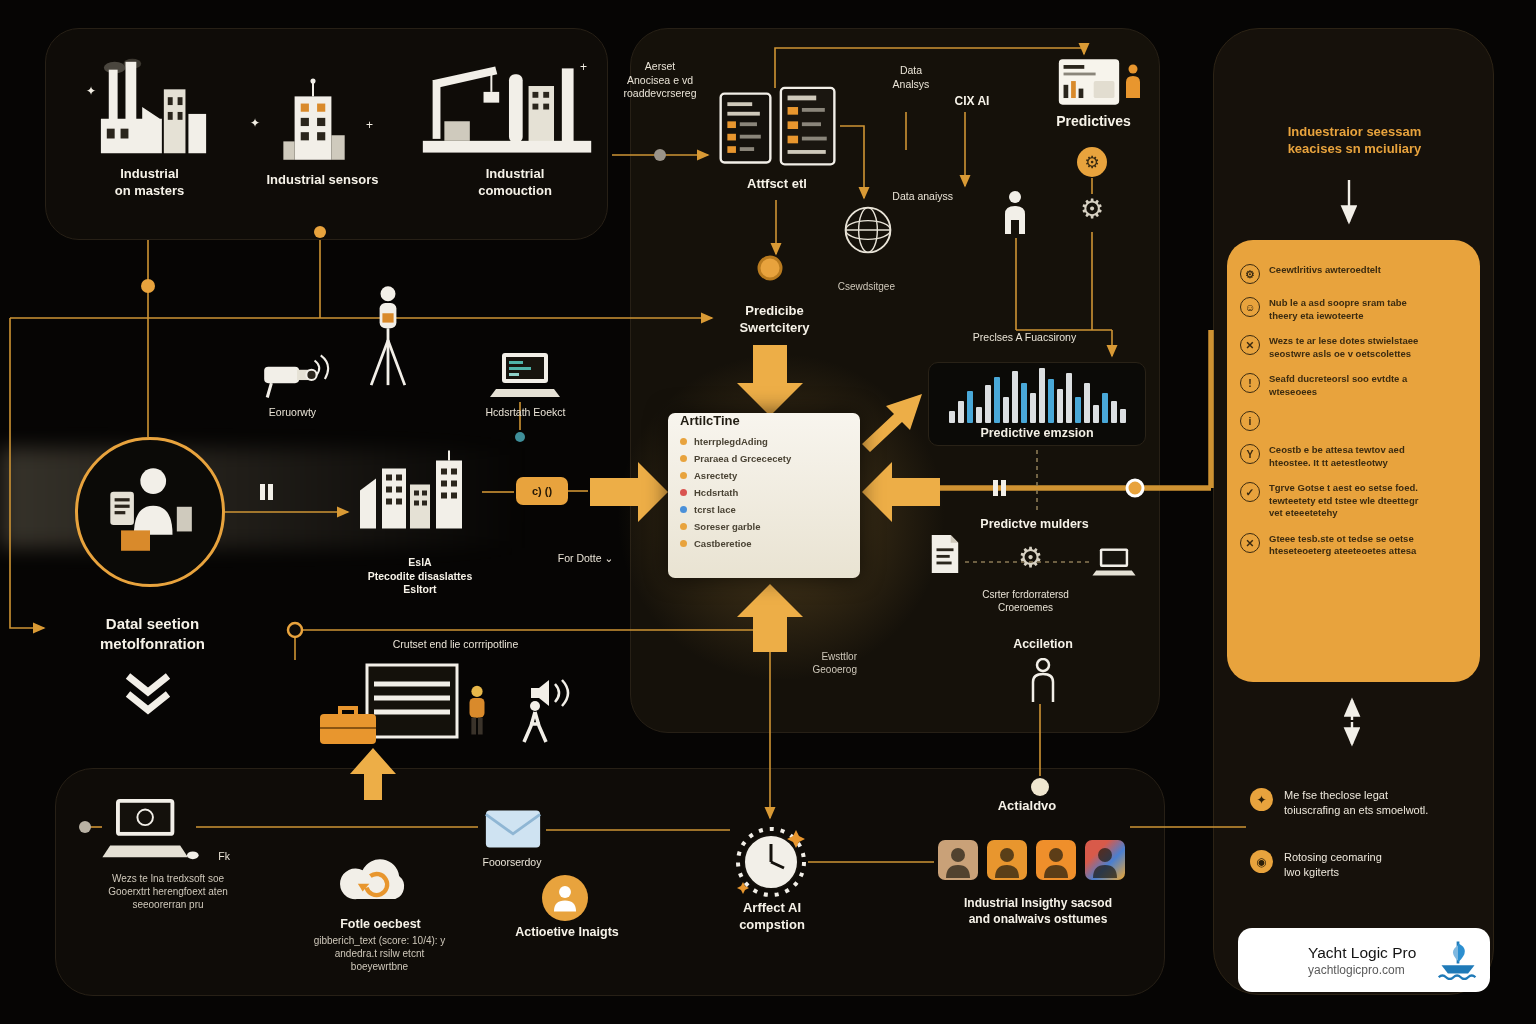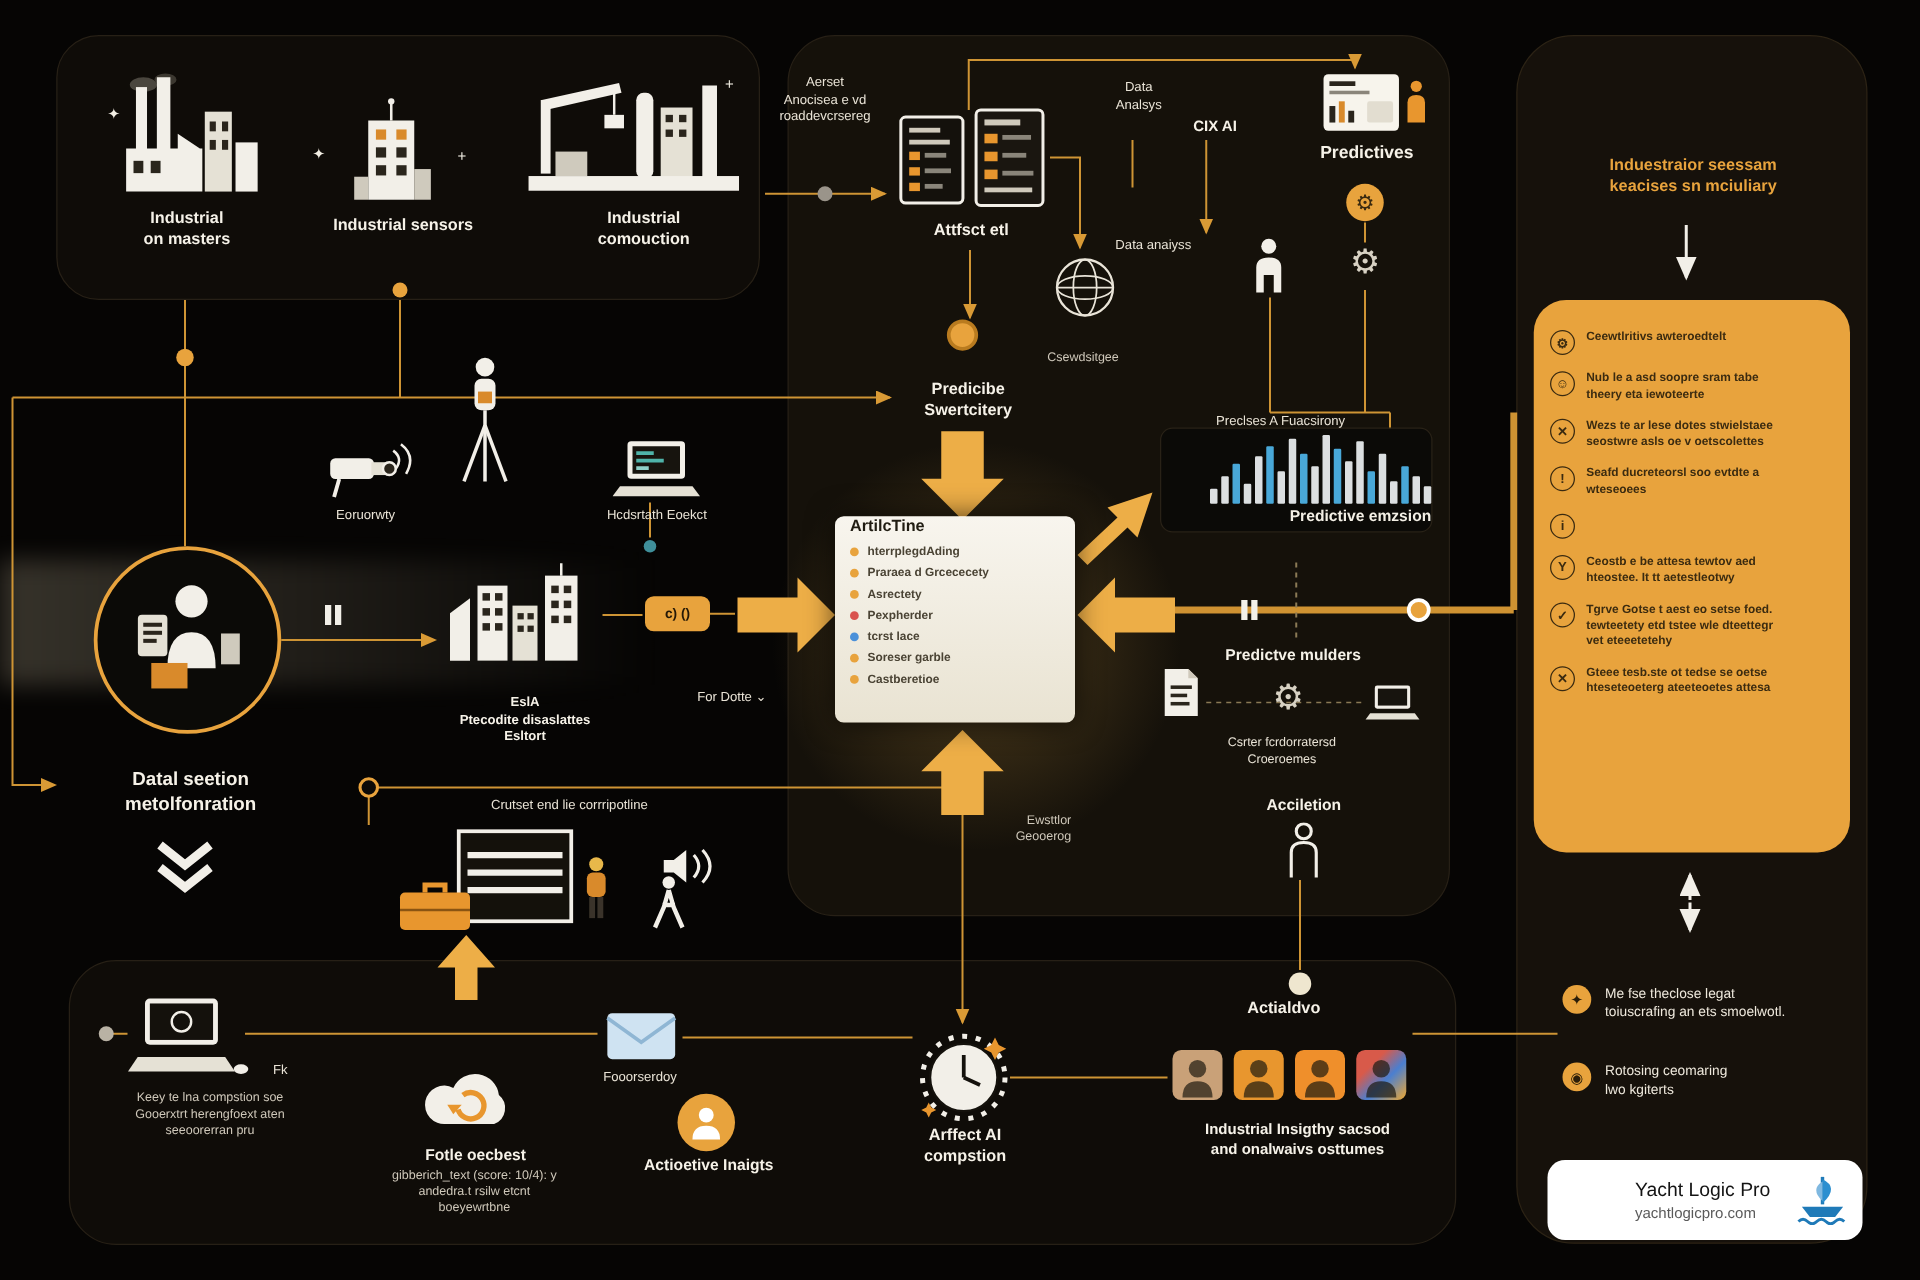--- a/index.html
+++ b/index.html
@@ -20,21 +20,21 @@
   .center-glow{position:absolute;left:616px;top:352px;width:330px;height:330px;border-radius:50%;background:radial-gradient(circle,rgba(130,100,45,.55),rgba(130,100,45,0) 70%);z-index:3}
   svg.connect{position:absolute;left:0;top:0;z-index:5;pointer-events:none}
   .icon{position:absolute;z-index:6}
   .circle-frame{position:absolute;left:75px;top:437px;width:150px;height:150px;border:3px solid #E8A33D;border-radius:50%;background:#0b0a07;z-index:6;display:flex;align-items:center;justify-content:center}
   .badge{position:absolute;left:516px;top:477px;width:52px;height:28px;background:#E8A33D;border-radius:7px;color:#241806;font-weight:bold;font-size:11px;display:flex;align-items:center;justify-content:center;z-index:7}
   .artcard{position:absolute;left:668px;top:413px;width:192px;height:165px;background:linear-gradient(#f8f5ee,#e9e3d2);border-radius:7px;box-shadow:0 0 22px rgba(0,0,0,.65);z-index:8;padding:0 12px 6px}
   .artcard h3{font-size:13px;color:#201c12;margin-bottom:5px}
   .artcard .row{display:flex;align-items:center;gap:7px;height:17px}
   .artcard .row span.t{font-size:9.5px;color:#4a4334;font-weight:bold}
   .artcard .dot{width:7px;height:7px;border-radius:50%;flex:0 0 auto}
-  .chart{position:absolute;left:928px;top:342px;width:218px;height:84px;background:#0b0a07;border:1px solid #292217;border-radius:10px;z-index:7;display:flex;flex-direction:column;align-items:flex-end}
+  .chart{position:absolute;left:928px;top:362px;width:218px;height:84px;background:#0b0a07;border:1px solid #292217;border-radius:10px;z-index:7;display:flex;flex-direction:column;align-items:center}
   .bars{height:54px;margin-top:6px;display:flex;align-items:flex-end;gap:3px}
   .bars .bar{width:6px;border-radius:1px}
   .chart .cap{font-size:12.5px;font-weight:bold;color:#f3efe5;margin-top:3px}
   .right-col{position:absolute;left:1213px;top:28px;width:281px;height:967px;background:#16110b;border:1px solid #2c2315;border-radius:46px;z-index:4}
   .orange-box{position:absolute;left:1227px;top:240px;width:253px;height:442px;background:#E8A33D;border-radius:26px;z-index:6;padding:24px 13px 10px;display:flex;flex-direction:column;gap:13px}
   .obul{display:flex;gap:9px;align-items:flex-start}
   .obul .ic{flex:0 0 auto;width:20px;height:20px;border:1.7px solid #3a2a10;border-radius:50%;color:#3a2a10;font-size:10.5px;font-weight:bold;display:flex;align-items:center;justify-content:center}
   .obul .tx{font-size:9.5px;font-weight:bold;color:#3b2b10;line-height:1.32;white-space:pre-line}
   .wbul{position:absolute;z-index:7;display:flex;gap:11px;align-items:flex-start}
   .wbul .ic{flex:0 0 auto;width:23px;height:23px;background:#E8A33D;border-radius:50%;color:#2a1d08;font-size:12px;display:flex;align-items:center;justify-content:center}
@@ -245,21 +245,21 @@
 <div class="icon" style="left:102px;top:795px;width:98px;height:70px">
   <svg viewBox="0 0 100 72" width="98" height="70">
     <rect x="14" y="4" width="60" height="38" rx="4" fill="#f2efe8"></rect>
     <rect x="18" y="8" width="52" height="30" fill="#14110c"></rect>
     <circle cx="44" cy="23" r="8" stroke="#f2efe8" fill="none" stroke-width="2"></circle>
     <path d="M8,52 h72 l8,12 H0 z" fill="#e5e1d5"></path>
     <ellipse cx="93" cy="62" rx="6" ry="4" fill="#f2efe8"></ellipse>
   </svg>
 </div>
 <div class="lbl sm left" style="left:200px;top:850px;width:30px">Fk</div>
-<div class="lbl xs dim" style="left:68px;top:872px;width:200px">Keey te lna compstion soe
+<div class="lbl xs dim" style="left:68px;top:872px;width:200px">Wezs te lna tredxsoft soe
 Gooerxtrt herengfoext aten
 seeoorerran pru</div>
 
 <div class="icon" style="left:330px;top:846px;width:96px;height:64px">
   <svg viewBox="0 0 100 64" width="96" height="64">
     <path d="M28,54 a16,16 0 1,1 6,-30 a20,20 0 0,1 38,6 a14,14 0 0,1 -4,24 z" fill="#f2efe8"></path>
     <path d="M42,30 a11,11 0 1,1 -4,12" stroke="#e8962e" stroke-width="4.5" fill="none"></path>
     <path d="M34,46 l7,-8 h-12 z" fill="#e8962e"></path>
   </svg>
 </div>
@@ -404,21 +404,21 @@
   <div class="row">
       <span class="dot" style="background: rgb(232, 163, 61);"></span>
       <span class="t">Praraea d Grcececety</span>
     </div>
   <div class="row">
       <span class="dot" style="background: rgb(232, 163, 61);"></span>
       <span class="t">Asrectety</span>
     </div>
   <div class="row">
       <span class="dot" style="background: rgb(217, 83, 79);"></span>
-      <span class="t">Pexpherder</span>
+      <span class="t">Hcdsrtath</span>
     </div>
   <div class="row">
       <span class="dot" style="background: rgb(74, 144, 217);"></span>
       <span class="t">tcrst lace</span>
     </div>
   <div class="row">
       <span class="dot" style="background: rgb(232, 163, 61);"></span>
       <span class="t">Soreser garble</span>
     </div>
   <div class="row">

